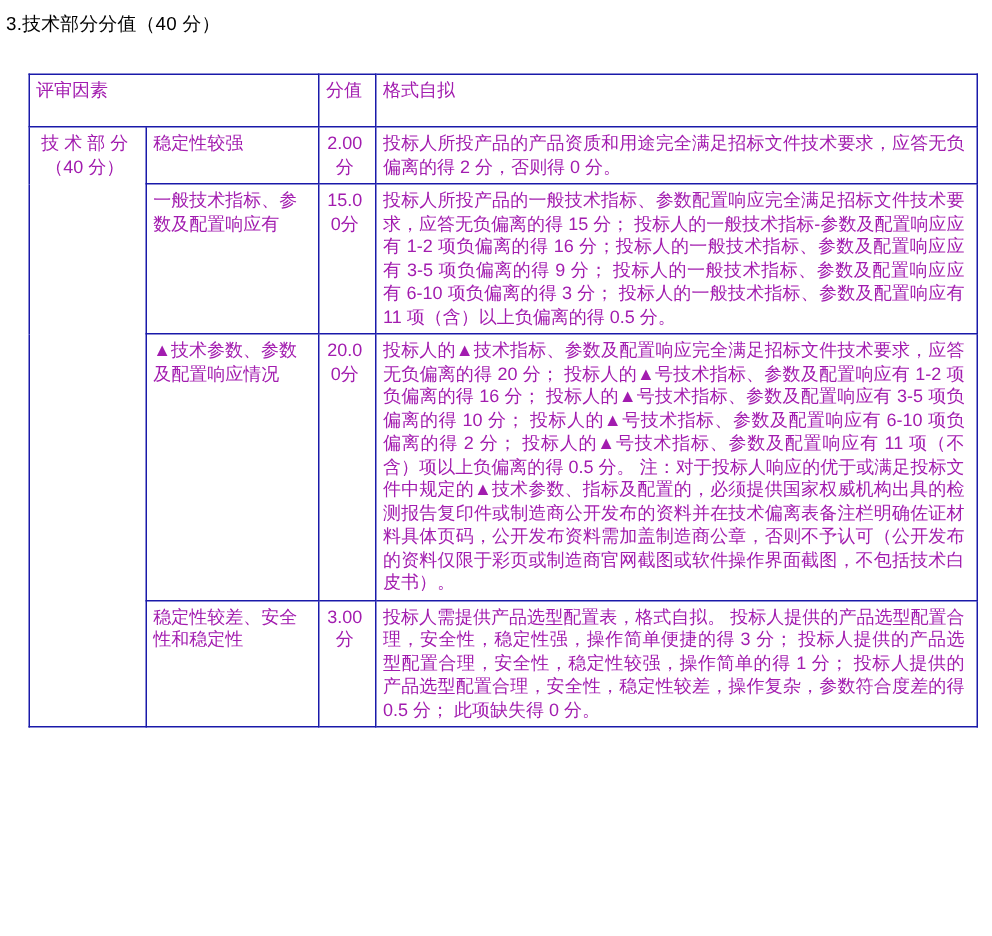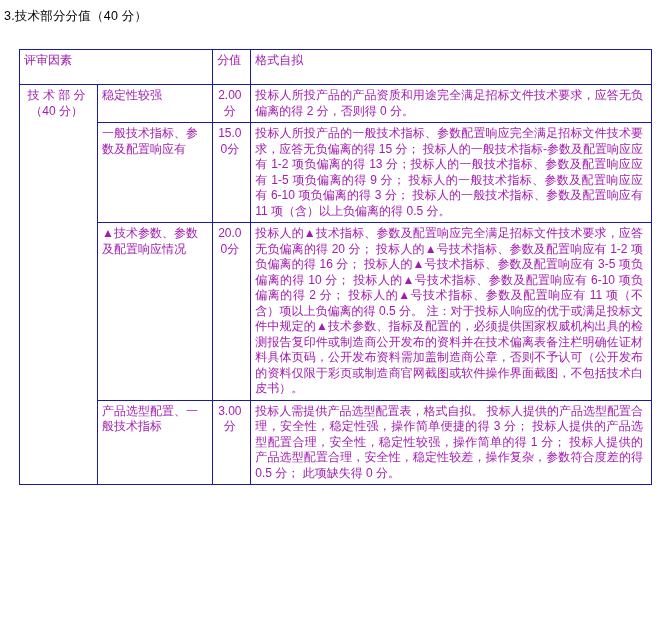--- a/index.html
+++ b/index.html
@@ -99,30 +99,30 @@
       <tr>
         <td class="factor-cell" rowspan="4">技 术 部 分（40 分）</td>
         <td class="sub-cell">稳定性较强</td>
         <td class="score-cell">2.00分</td>
         <td class="crit-text">投标人所投产品的产品资质和用途完全满足招标文件技术要求，应答无负偏离的得 2 分，否则得 0 分。</td>
       </tr>
 
       <tr>
         <td class="sub-cell cell-mid">一般技术指标、参数及配置响应有</td>
         <td class="score-cell cell-mid">15.00分</td>
-        <td class="crit-text">投标人所投产品的一般技术指标、参数配置响应完全满足招标文件技术要求，应答无负偏离的得 15 分； 投标人的一般技术指标-参数及配置响应应有 1-2 项负偏离的得 13 分；投标人的一般技术指标、参数及配置响应应有 1-5 项负偏离的得 9 分； 投标人的一般技术指标、参数及配置响应应有 6-10 项负偏离的得 3 分； 投标人的一般技术指标、参数及配置响应有 11 项（含）以上负偏离的得 0.5 分。</td>
+        <td class="crit-text">投标人所投产品的一般技术指标、参数配置响应完全满足招标文件技术要求，应答无负偏离的得 15 分； 投标人的一般技术指标-参数及配置响应应有 1-2 项负偏离的得 16 分；投标人的一般技术指标、参数及配置响应应有 3-5 项负偏离的得 9 分； 投标人的一般技术指标、参数及配置响应应有 6-10 项负偏离的得 3 分； 投标人的一般技术指标、参数及配置响应有 11 项（含）以上负偏离的得 0.5 分。</td>
       </tr>
 
       <tr>
         <td class="sub-cell cell-mid">▲技术参数、参数及配置响应情况</td>
         <td class="score-cell cell-mid">20.00分</td>
         <td class="crit-text">投标人的▲技术指标、参数及配置响应完全满足招标文件技术要求，应答无负偏离的得 20 分； 投标人的▲号技术指标、参数及配置响应有 1-2 项负偏离的得 16 分； 投标人的▲号技术指标、参数及配置响应有 3-5 项负偏离的得 10 分； 投标人的▲号技术指标、参数及配置响应有 6-10 项负偏离的得 2 分； 投标人的▲号技术指标、参数及配置响应有 11 项（不含）项以上负偏离的得 0.5 分。 注：对于投标人响应的优于或满足投标文件中规定的▲技术参数、指标及配置的，必须提供国家权威机构出具的检测报告复印件或制造商公开发布的资料并在技术偏离表备注栏明确佐证材料具体页码，公开发布资料需加盖制造商公章，否则不予认可（公开发布的资料仅限于彩页或制造商官网截图或软件操作界面截图，不包括技术白皮书）。</td>
       </tr>
 
       <tr>
-        <td class="sub-cell cell-mid">产品选型配置、一般技术指标</td>
+        <td class="sub-cell cell-mid">稳定性较差、安全性和稳定性</td>
         <td class="score-cell cell-mid">3.00分</td>
         <td class="crit-text">投标人需提供产品选型配置表，格式自拟。 投标人提供的产品选型配置合理，安全性，稳定性强，操作简单便捷的得 3 分； 投标人提供的产品选型配置合理，安全性，稳定性较强，操作简单的得 1 分； 投标人提供的产品选型配置合理，安全性，稳定性较差，操作复杂，参数符合度差的得 0.5 分； 此项缺失得 0 分。</td>
       </tr>
     </tbody>
   </table>
 
 </div>
 
 </body></html>

